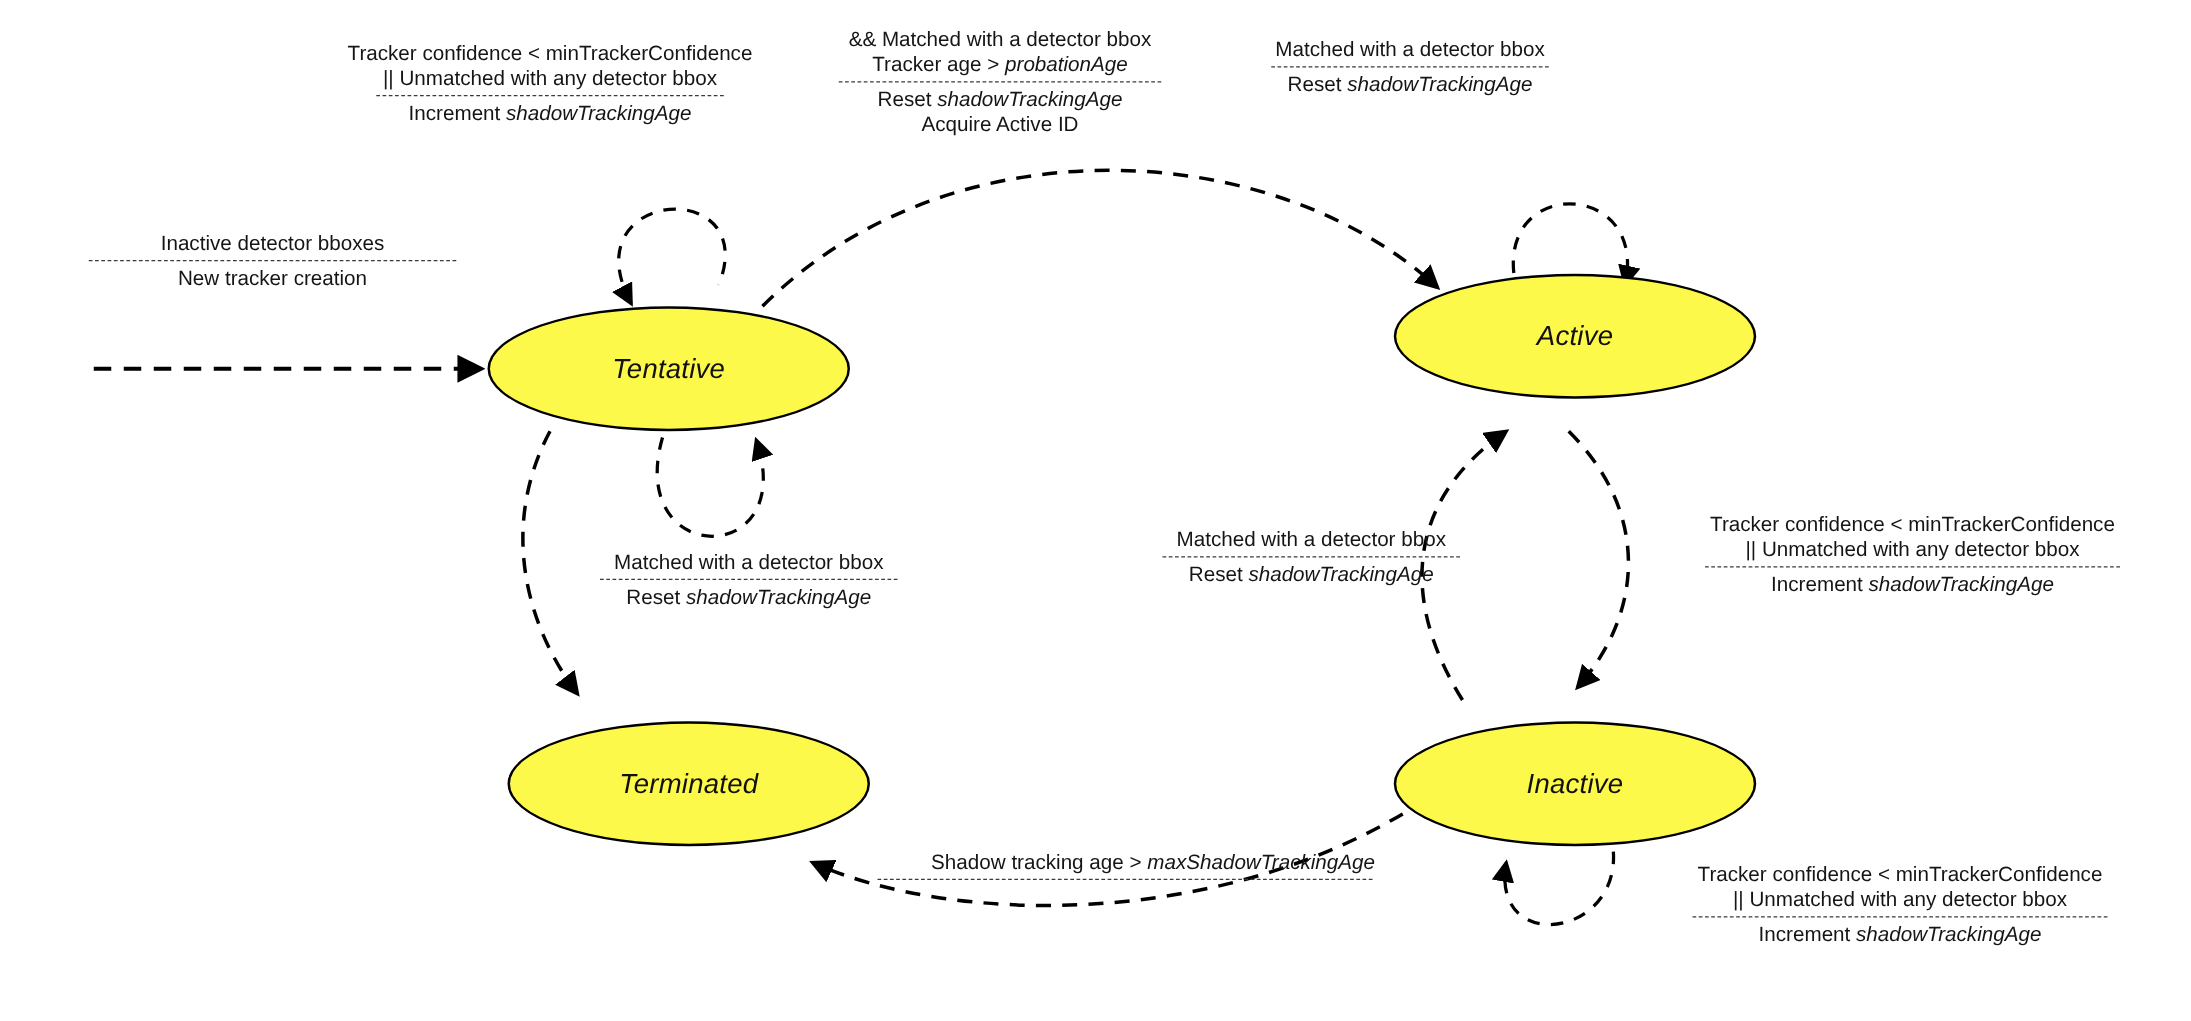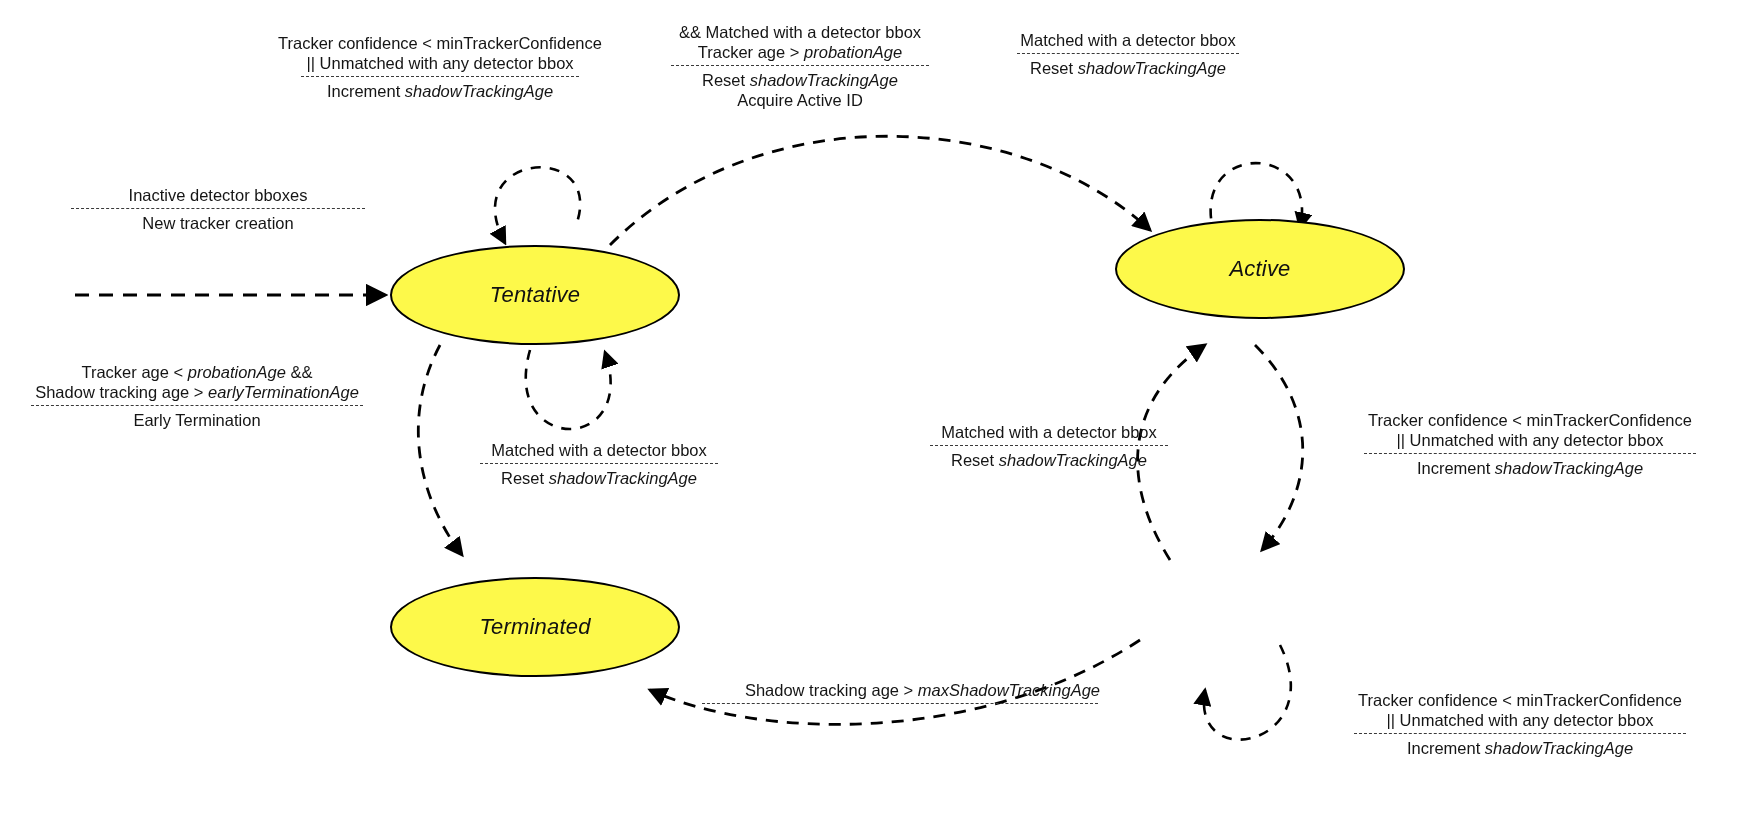--- a/index.html
+++ b/index.html
@@ -110,24 +110,27 @@
   </svg>
 
   <div class="state-node" style="left:390px; top:245px; width:290px; height:100px;">
     <span class="state-label">Tentative</span>
   </div>
 
   <div class="state-node" style="left:1115px; top:219px; width:290px; height:100px;">
     <span class="state-label">Active</span>
   </div>
 
-  <div class="state-node" style="left:390px; top:577px; width:290px; height:100px;">
+  <div class="state-node" style="left:406px; top:577px; width:290px; height:100px;">
     <span class="state-label">Terminated</span>
   </div>
 
+  <div class="state-node" style="left:1115px; top:577px; width:290px; height:100px;">
+    <span class="state-label">Inactive</span>
+  </div>
 
   <div class="edge-label" style="left:68px; top:185px; width:300px;">
     <span class="cond-line">Inactive detector bboxes</span>
     <span class="sep" style="width:294px;"></span>
     <span class="act-line">New tracker creation</span>
   </div>
 
   <div class="edge-label" style="left:265px; top:33px; width:350px;">
     <span class="cond-line">Tracker confidence &lt; minTrackerConfidence</span>
     <span class="cond-line">|| Unmatched with any detector bbox</span>
@@ -150,30 +153,20 @@
   </div>
 
   <div class="edge-label" style="left:1008px; top:30px; width:240px;">
     <span class="cond-line">Matched with a detector bbox</span>
     <span class="sep" style="width:222px;"></span>
     <span class="act-line">
       <span>Reset </span><span class="ital">shadowTrackingAge</span>
     </span>
   </div>
 
-  <div class="edge-label" style="left:27px; top:362px; width:340px;">
-    <span class="cond-line">
-      <span>Tracker age &lt; </span><span class="ital"> probationAge</span><span> &amp;&amp;</span>
-    </span>
-    <span class="cond-line">
-      <span>Shadow tracking age &gt; </span><span class="ital">earlyTerminationAge</span>
-    </span>
-    <span class="sep" style="width:332px;"></span>
-    <span class="act-line">Early Termination</span>
-  </div>
 
   <div class="edge-label" style="left:475px; top:440px; width:248px;">
     <span class="cond-line">Matched with a detector bbox</span>
     <span class="sep" style="width:238px;"></span>
     <span class="act-line">
       <span>Reset </span><span class="ital">shadowTrackingAge</span>
     </span>
   </div>
 
   <div class="edge-label" style="left:925px; top:422px; width:248px;">

